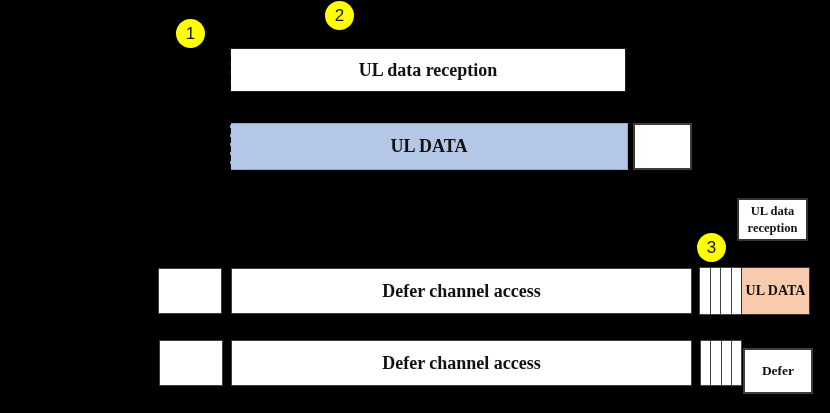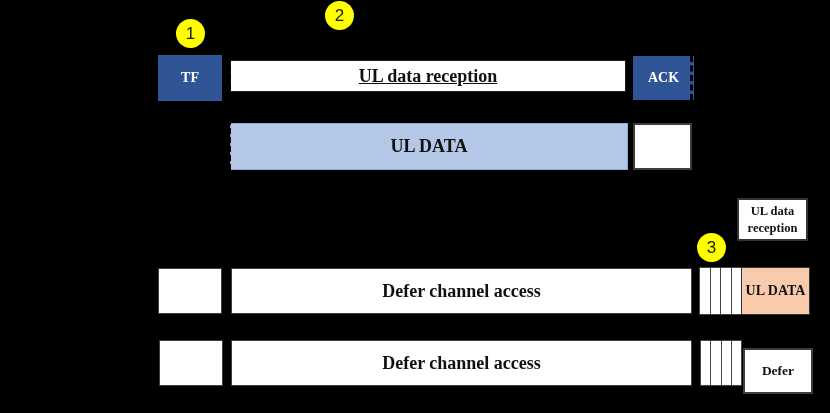--- a/index.html
+++ b/index.html
@@ -75,25 +75,23 @@
 </style>
 </head>
 <body>
 
 <div class="stage">
 
   <div class="callout" style="left:176px; top:19px;">1</div>
   <div class="callout" style="left:325px; top:1px;">2</div>
   <div class="callout" style="left:697px; top:233px;">3</div>
 
-  <div class="box dark-blue mid-label" style="left:158px; top:55px; width:64px; height:46px;">TF</div>
 
-  <div class="box white-box big-label" style="left:230px; top:60px; width:396px; height:32px; border-color:#1f1f1f;text-decoration:underline;">UL data reception</div>
+  <div class="box white-box big-label" style="left:230px; top:48px; width:396px; height:44px; border-color:#1f1f1f;">UL data reception</div>
 
-  <div class="box dark-blue mid-label" style="left:633px; top:56px; width:61px; height:44px;">ACK</div>
 
   <div class="box light-blue big-label" style="left:230px; top:123px; width:398px; height:47px;">UL DATA</div>
 
   <div class="box white-box" style="left:633px; top:123px; width:59px; height:47px; border-width:2px;"></div>
 
   <div class="dashed-v" style="left:228px; top:56px; height:114px;"></div>
   <div class="dashed-v" style="left:690px; top:56px; height:44px;"></div>
 
   <div class="box white-box" style="left:158px; top:268px; width:64px; height:46px;"></div>
 

